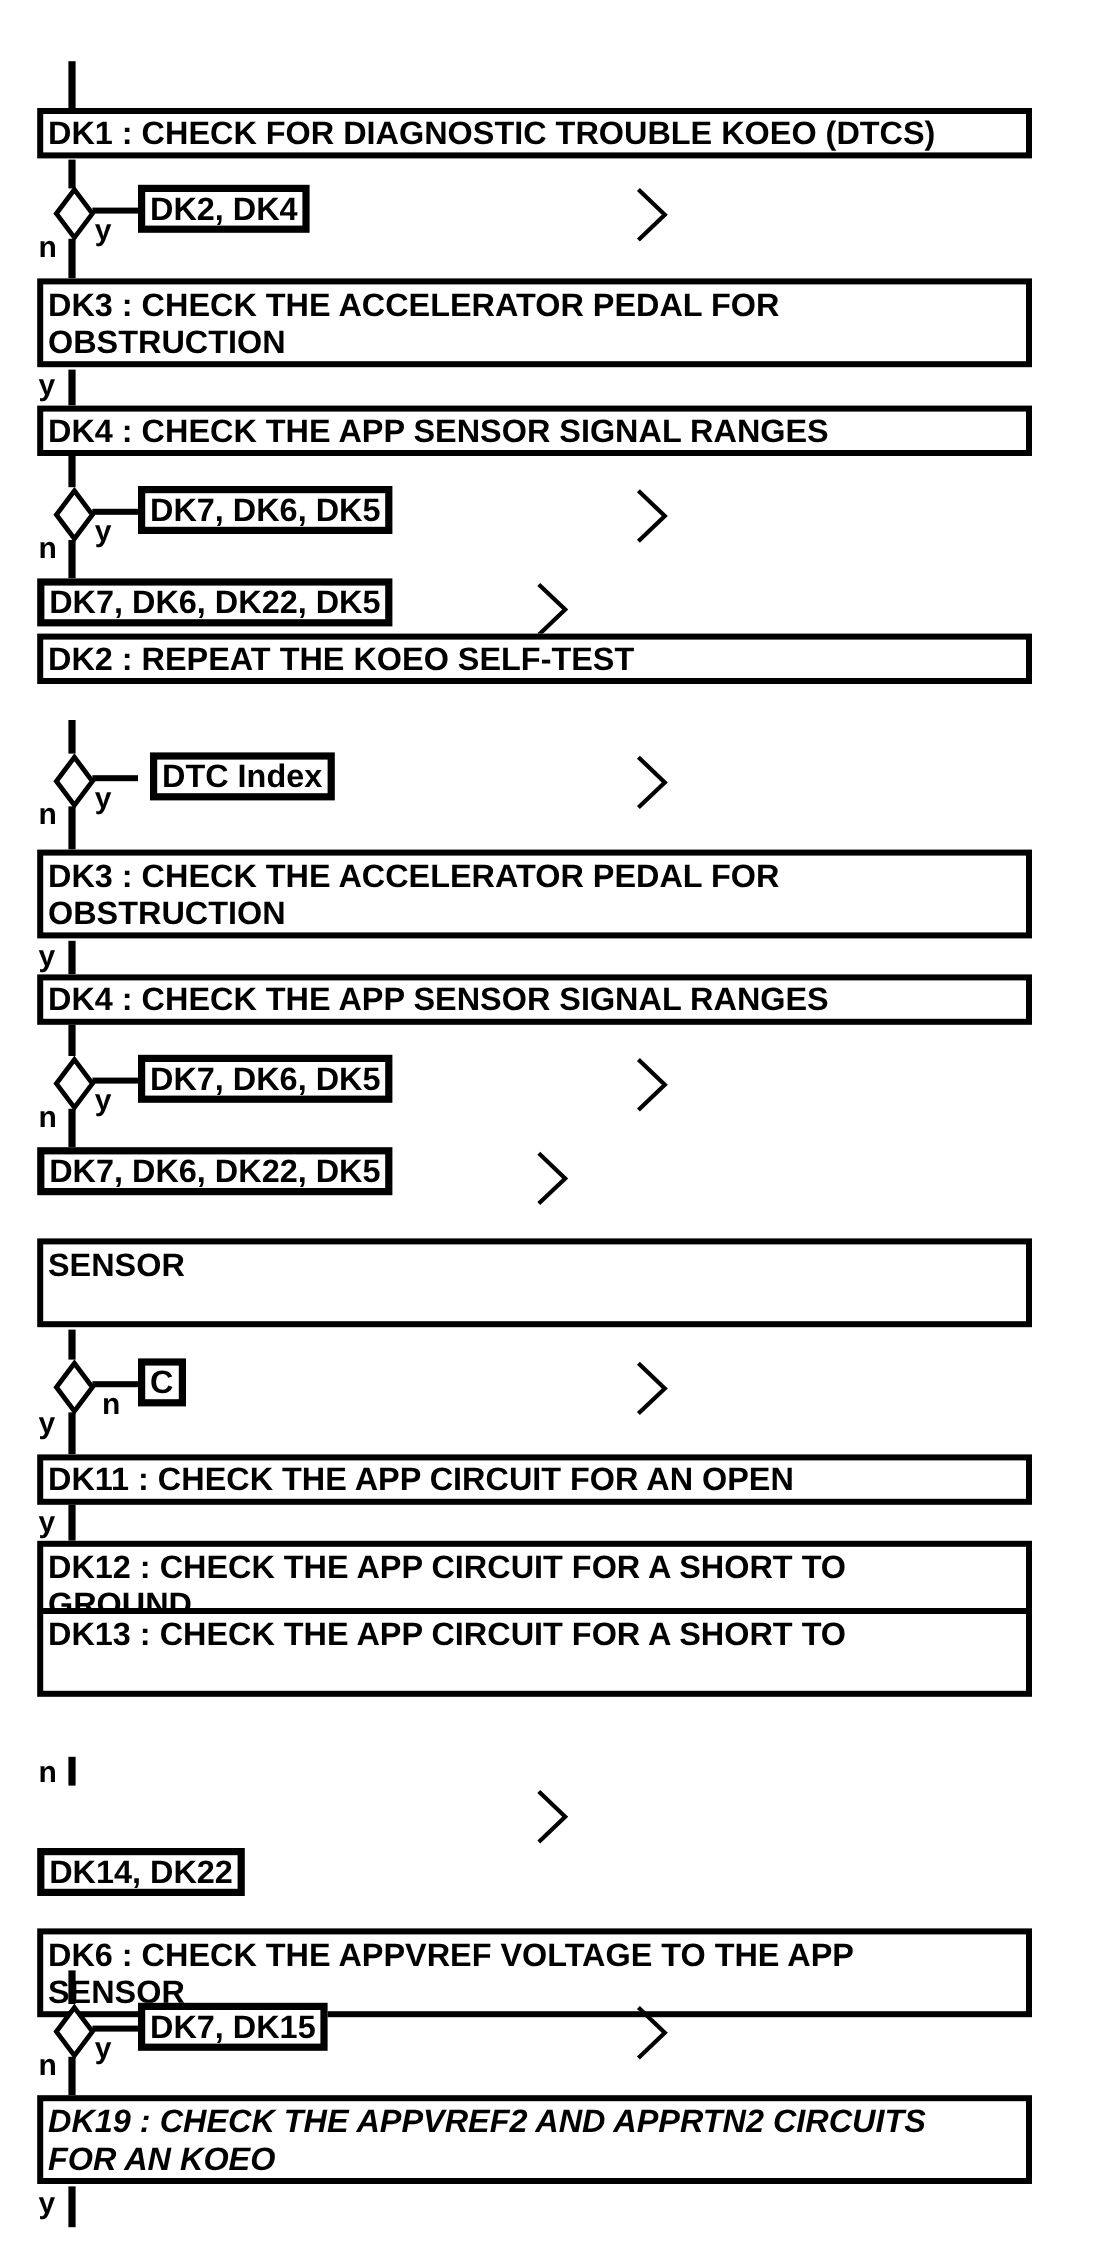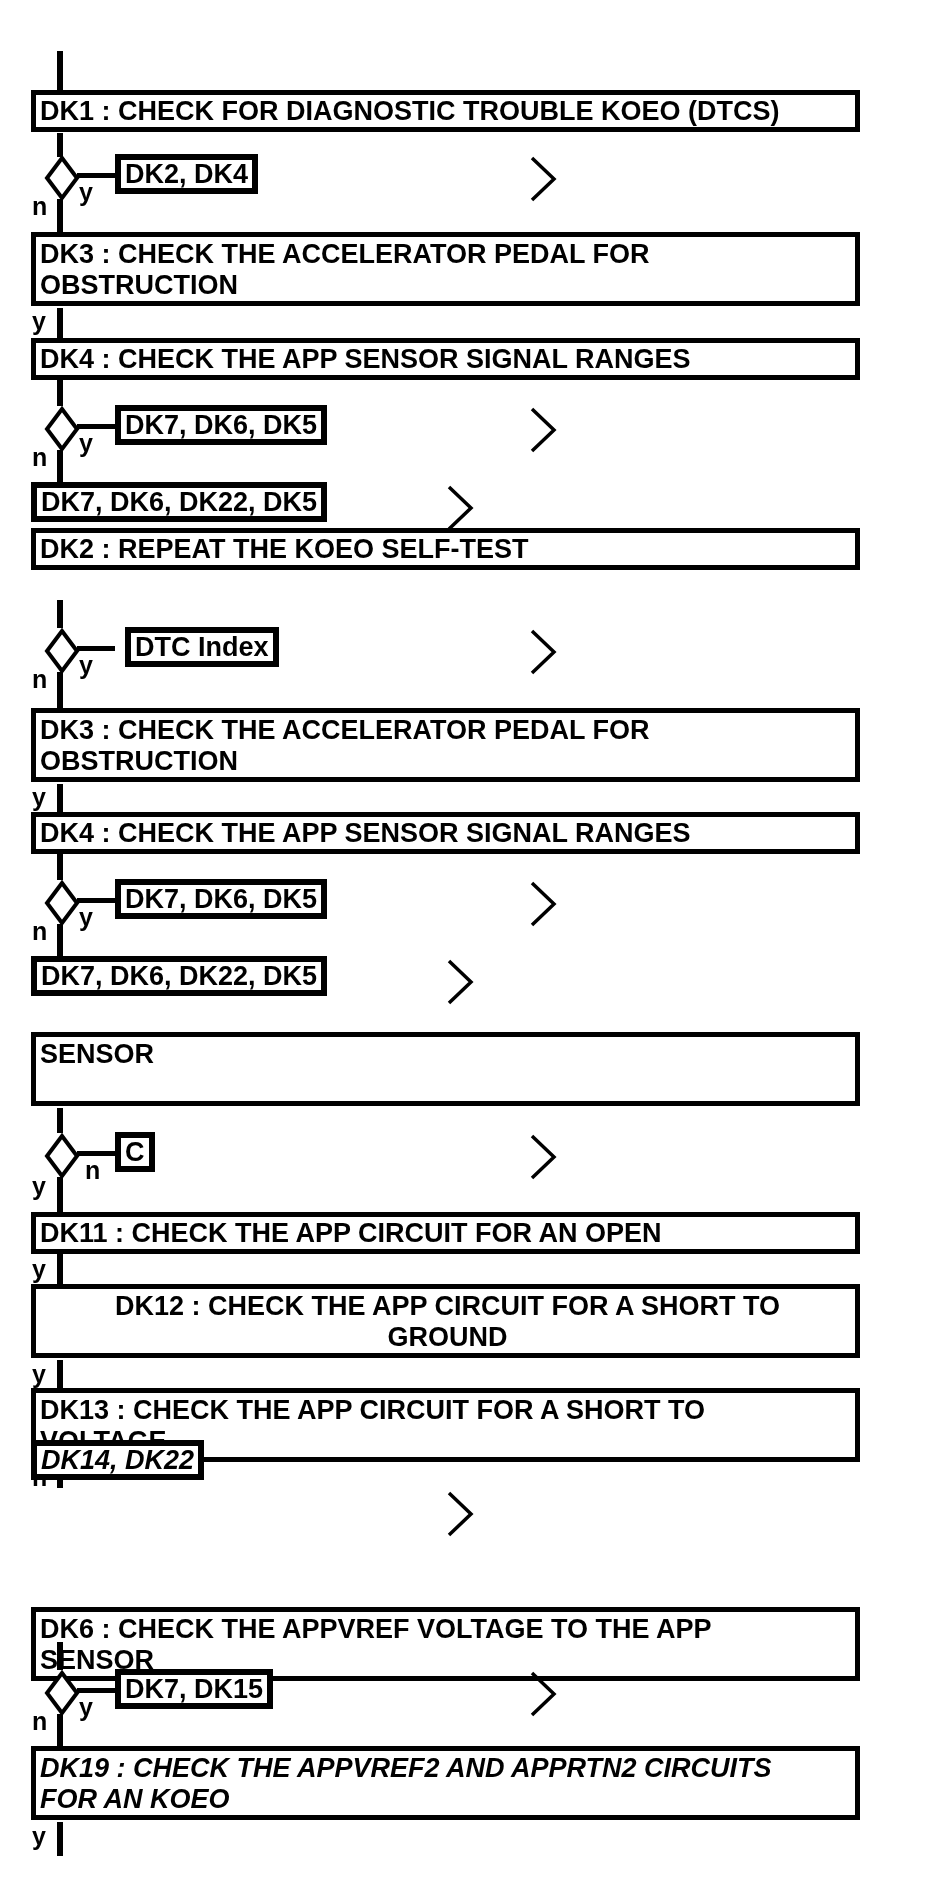--- a/index.html
+++ b/index.html
@@ -136,35 +136,34 @@
     <polyline points="4,3 26,24 4,45" fill="none" stroke="#000" stroke-width="3.5"></polyline>
   </svg>
   <div class="lbl" style="left:85px;top:1158px;">n</div>
   <div class="lbl" style="left:32px;top:1174px;">y</div>
   <div class="vline" style="left:57px;top:1177px;height:35px;"></div>
 
   <div class="box box1" style="top:1212px;">DK11 : CHECK THE APP CIRCUIT FOR AN OPEN</div>
   <div class="lbl" style="left:32px;top:1257px;">y</div>
   <div class="vline" style="left:57px;top:1254px;height:30px;"></div>
 
-  <div class="box box2" style="top:1284px;text-align:center;">
+  <div class="box box2" style="top:1284px;">
     <div>DK12 : CHECK THE APP CIRCUIT FOR A SHORT TO</div>
     <div>GROUND</div>
   </div>
   <div class="lbl" style="left:32px;top:1362px;">y</div>
   <div class="vline" style="left:57px;top:1360px;height:28px;"></div>
 
-  <div class="box box2" style="top:1388px;">
+  <div class="box box2" style="top:1340px;">
     <div>DK13 : CHECK THE APP CIRCUIT FOR A SHORT TO</div>
-    <div>VOLTAGE</div>
   </div>
   <div class="lbl" style="left:32px;top:1465px;">n</div>
   <div class="vline" style="left:57px;top:1464px;height:24px;"></div>
 
-  <div class="ref" style="left:31px;top:1440px;font-style:italic;">DK14, DK22</div>
+  <div class="ref" style="left:31px;top:1540px;">DK14, DK22</div>
   <svg class="chev" style="left:445px;top:1490px;" viewBox="0 0 30 48">
     <polyline points="4,3 26,24 4,45" fill="none" stroke="#000" stroke-width="3.5"></polyline>
   </svg>
 
   <div class="box box2" style="top:1607px;">
     <div>DK6 : CHECK THE APPVREF VOLTAGE TO THE APP</div>
     <div>SENSOR</div>
   </div>
   <div class="vline" style="left:57px;top:1642px;height:28px;"></div>
 

